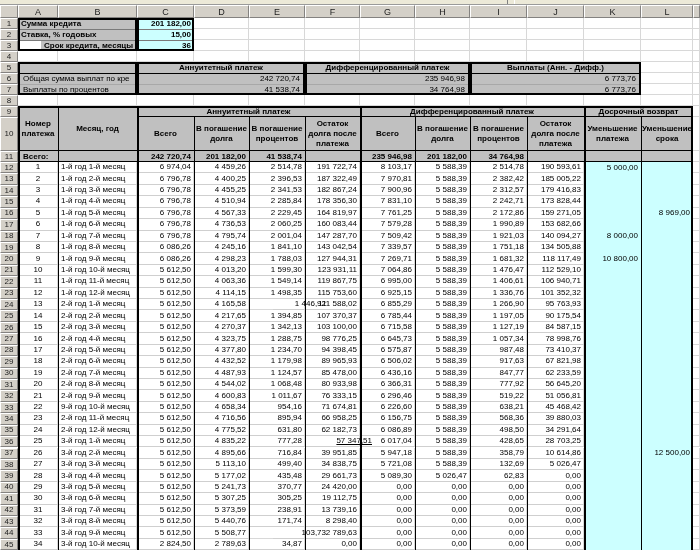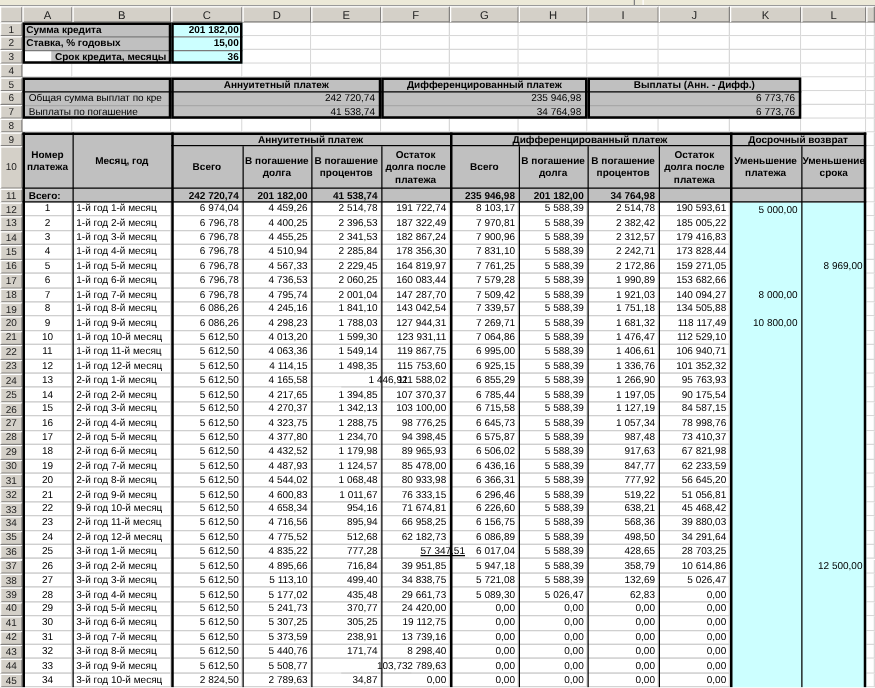--- a/index.html
+++ b/index.html
@@ -694,21 +694,21 @@
       <div class="box" style="left: 18px; top: 18px; width: 119px; height: 33px; z-index: 5;"></div>
       <div class="box" style="left: 137px; top: 18px; width: 57px; height: 33px; z-index: 5;"></div>
       <div class="c fill" style="left: 18px; top: 62px; width: 623px; height: 33px; z-index: 1;"></div>
       <div class="c hdr" style="left: 137px; top: 62px; width: 168px; height: 11px; z-index: 2;">Аннуитетный платеж</div>
       <div class="c hdr" style="left: 305px; top: 62px; width: 165px; height: 11px; z-index: 2;">Дифференцированный платеж</div>
       <div class="c hdr" style="left: 470px; top: 62px; width: 171px; height: 11px; z-index: 2;">Выплаты (Анн. - Дифф.)</div>
       <div class="c lbl" style="left: 20px; top: 73px; width: 115px; height: 11px; z-index: 2;">Общая сумма выплат по кре</div>
       <div class="c num" style="left: 139px; top: 73px; width: 164px; height: 11px; z-index: 2;">242 720,74</div>
       <div class="c num" style="left: 307px; top: 73px; width: 161px; height: 11px; z-index: 2;">235 946,98</div>
       <div class="c num" style="left: 472px; top: 73px; width: 167px; height: 11px; z-index: 2;">6 773,76</div>
-      <div class="c lbl" style="left: 20px; top: 84px; width: 115px; height: 11px; z-index: 2;">Выплаты по погашение</div>
+      <div class="c lbl" style="left: 20px; top: 84px; width: 115px; height: 11px; z-index: 2;">Выплаты по процентов</div>
       <div class="c num" style="left: 139px; top: 84px; width: 164px; height: 11px; z-index: 2;">41 538,74</div>
       <div class="c num" style="left: 307px; top: 84px; width: 161px; height: 11px; z-index: 2;">34 764,98</div>
       <div class="c num" style="left: 472px; top: 84px; width: 167px; height: 11px; z-index: 2;">6 773,76</div>
       <div class="ln" style="left: 18px; top: 73px; width: 623px; height: 1px; background: rgb(0, 0, 0); z-index: 5;"></div>
       <div class="ln" style="left: 18px; top: 84px; width: 623px; height: 1px; background: rgb(168, 168, 168); z-index: 5;"></div>
       <div class="box" style="left: 18px; top: 62px; width: 119px; height: 33px; z-index: 5;"></div>
       <div class="box" style="left: 137px; top: 62px; width: 168px; height: 33px; z-index: 5;"></div>
       <div class="box" style="left: 305px; top: 62px; width: 165px; height: 33px; z-index: 5;"></div>
       <div class="box" style="left: 470px; top: 62px; width: 171px; height: 33px; z-index: 5;"></div>
       <div class="c fill hdr" style="left: 18px; top: 106px; width: 40px; height: 45px; z-index: 1;">Номер платежа</div>
@@ -1008,21 +1008,21 @@
       <div class="c num dcb" style="left: 360px; top: 413.24px; width: 55px; height: 11.42px; z-index: 2;">6 156,75</div>
       <div class="c num dcb" style="left: 415px; top: 413.24px; width: 55px; height: 11.42px; z-index: 2;">5 588,39</div>
       <div class="c num dcb" style="left: 470px; top: 413.24px; width: 57px; height: 11.42px; z-index: 2;">568,36</div>
       <div class="c num dcb" style="left: 527px; top: 413.24px; width: 57px; height: 11.42px; z-index: 2;">39 880,03</div>
       <div class="c num" style="left: 584px; top: 413.24px; width: 57px; height: 11.42px; z-index: 2;"></div>
       <div class="c num" style="left: 641px; top: 413.24px; width: 52px; height: 11.42px; z-index: 2;"></div>
       <div class="c cnt dcb" style="left: 18px; top: 424.66px; width: 40px; height: 11.42px; z-index: 2;">24</div>
       <div class="c lbl dcb" style="left: 58px; top: 424.66px; width: 79px; height: 11.42px; z-index: 2;">2-й год 12-й месяц</div>
       <div class="c num dcb" style="left: 137px; top: 424.66px; width: 57px; height: 11.42px; z-index: 2;">5 612,50</div>
       <div class="c num dcb" style="left: 194px; top: 424.66px; width: 55px; height: 11.42px; z-index: 2;">4 775,52</div>
-      <div class="c num dcb" style="left: 249px; top: 424.66px; width: 56px; height: 11.42px; z-index: 2;">512,68</div>
+      <div class="c num dcb" style="left: 249px; top: 424.66px; width: 56px; height: 11.42px; z-index: 2;">631,80</div>
       <div class="c num dcb" style="left: 305px; top: 424.66px; width: 55px; height: 11.42px; z-index: 2;">62 182,73</div>
       <div class="c num dcb" style="left: 360px; top: 424.66px; width: 55px; height: 11.42px; z-index: 2;">6 086,89</div>
       <div class="c num dcb" style="left: 415px; top: 424.66px; width: 55px; height: 11.42px; z-index: 2;">5 588,39</div>
       <div class="c num dcb" style="left: 470px; top: 424.66px; width: 57px; height: 11.42px; z-index: 2;">498,50</div>
       <div class="c num dcb" style="left: 527px; top: 424.66px; width: 57px; height: 11.42px; z-index: 2;">34 291,64</div>
       <div class="c num" style="left: 584px; top: 424.66px; width: 57px; height: 11.42px; z-index: 2;"></div>
       <div class="c num" style="left: 641px; top: 424.66px; width: 52px; height: 11.42px; z-index: 2;"></div>
       <div class="c cnt dcb" style="left: 18px; top: 436.08px; width: 40px; height: 11.42px; z-index: 2;">25</div>
       <div class="c lbl dcb" style="left: 58px; top: 436.08px; width: 79px; height: 11.42px; z-index: 2;">3-й год 1-й месяц</div>
       <div class="c num dcb" style="left: 137px; top: 436.08px; width: 57px; height: 11.42px; z-index: 2;">5 612,50</div>

